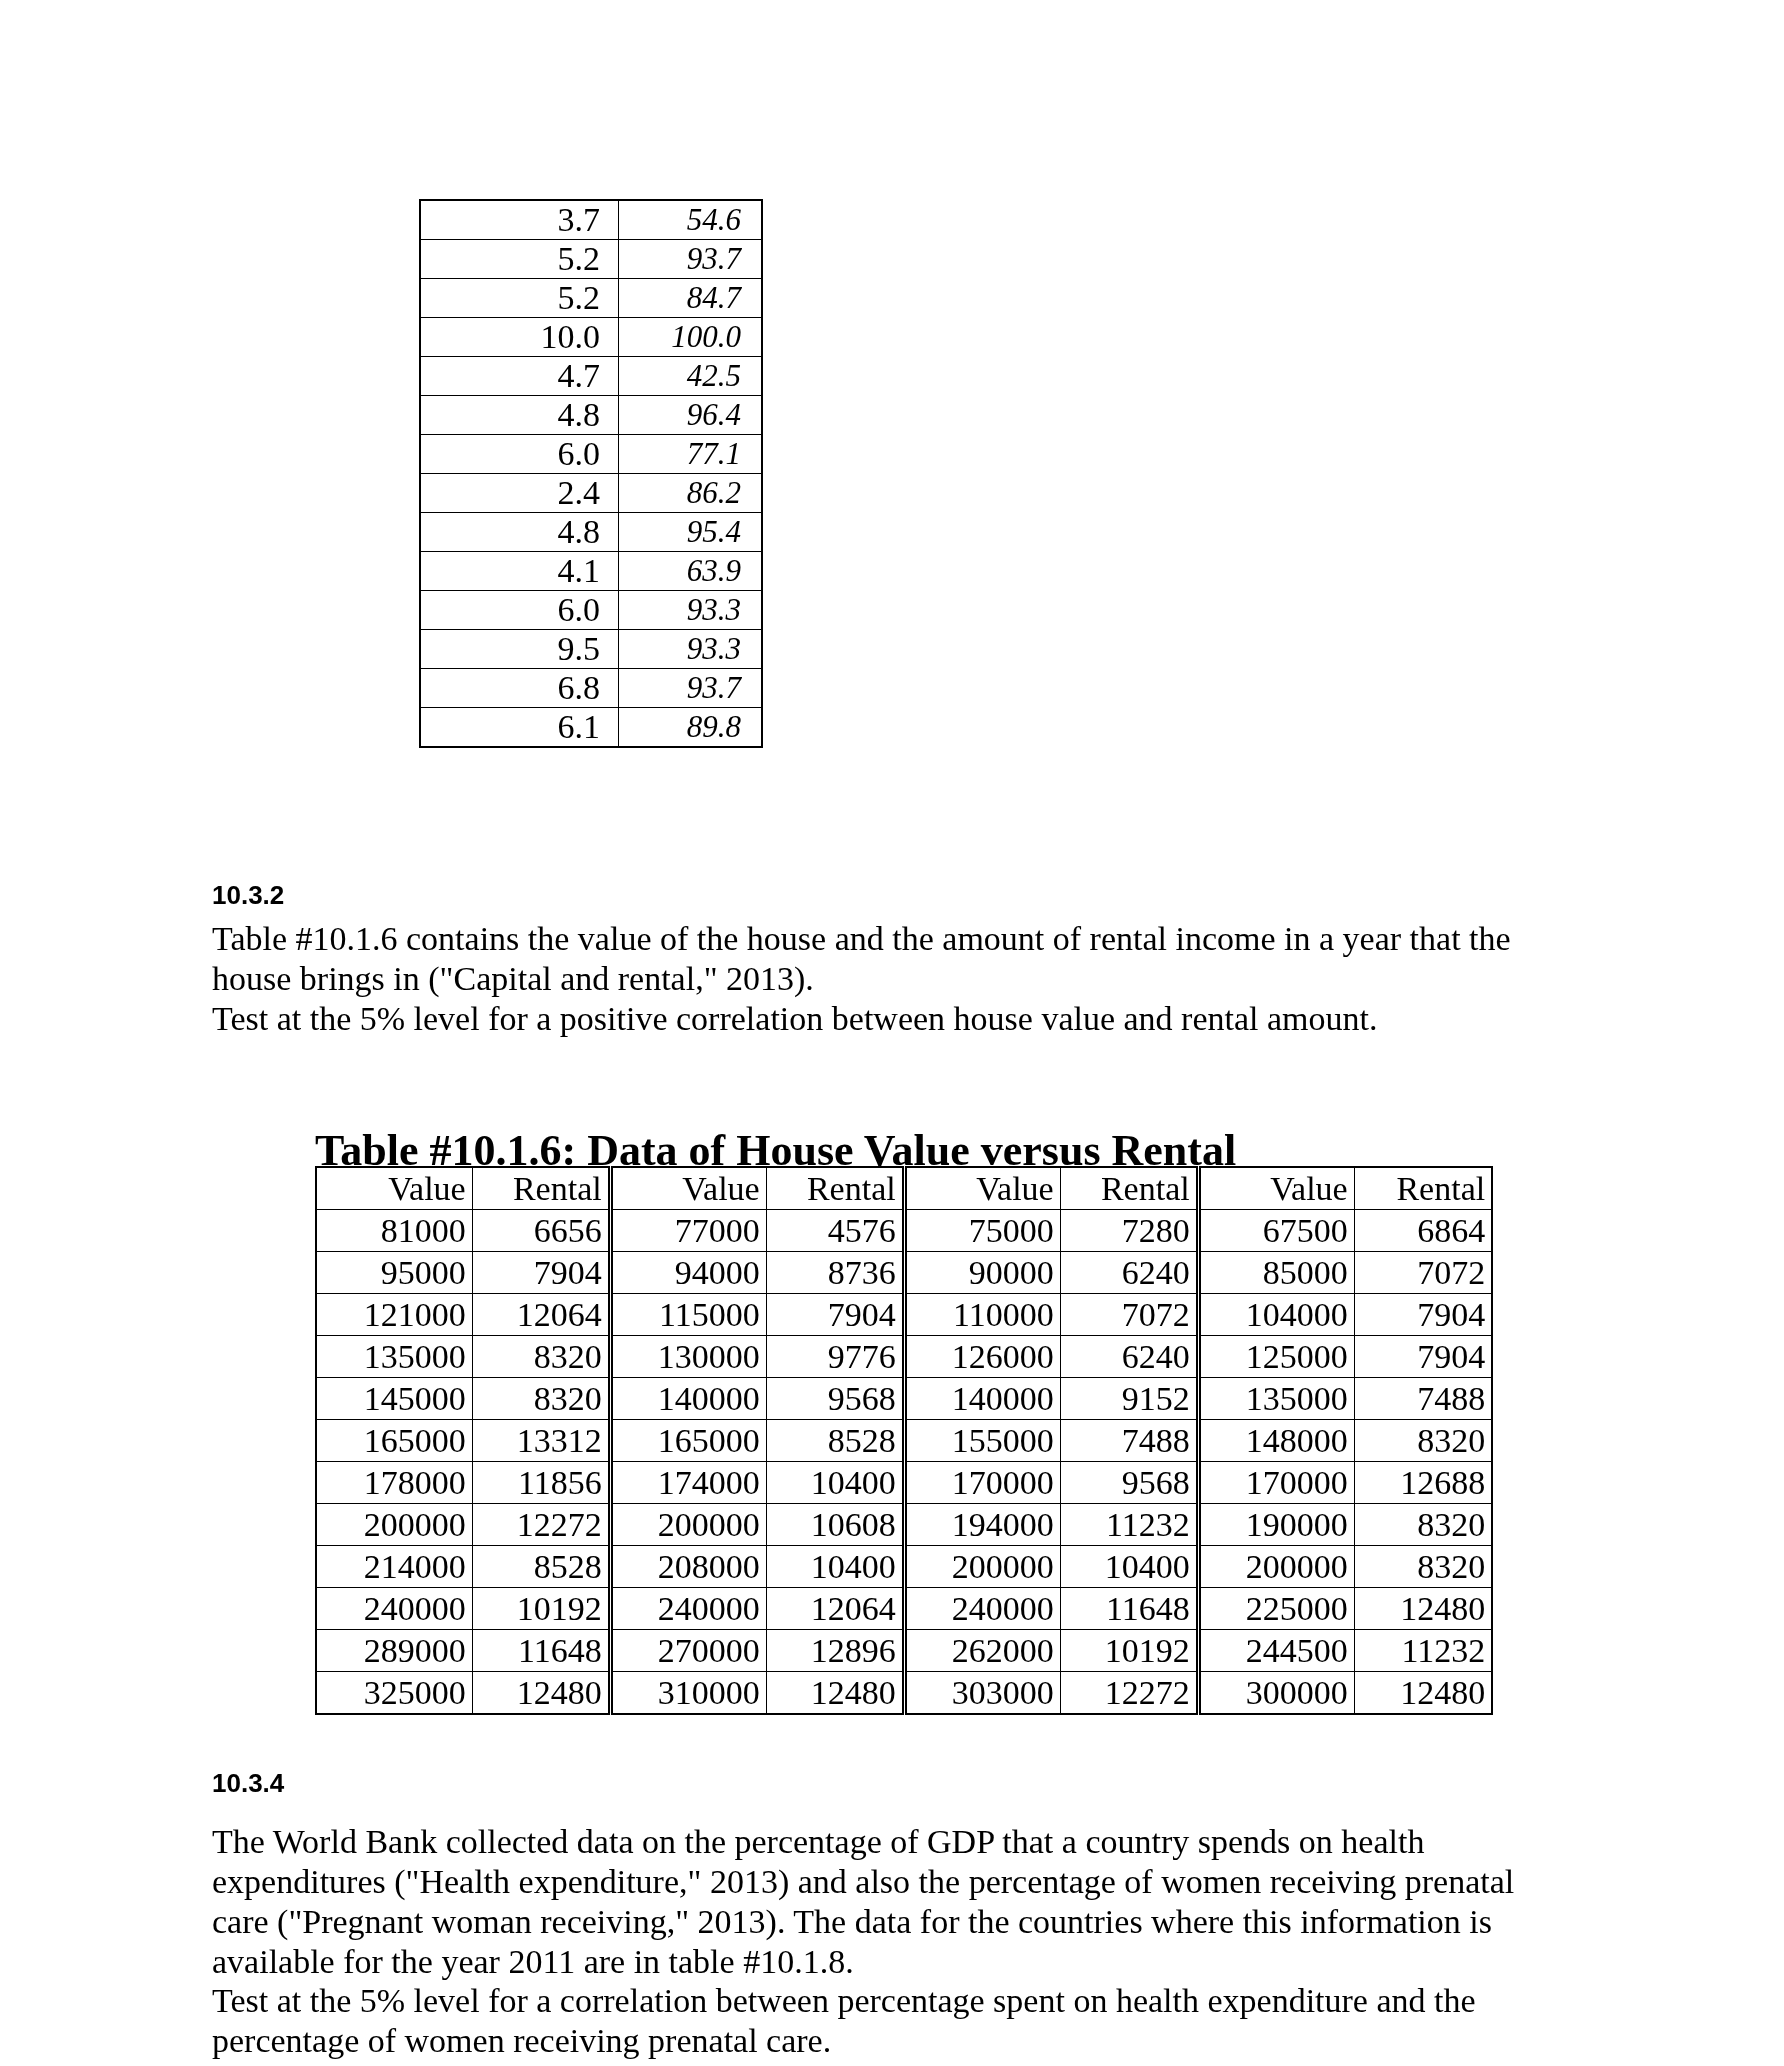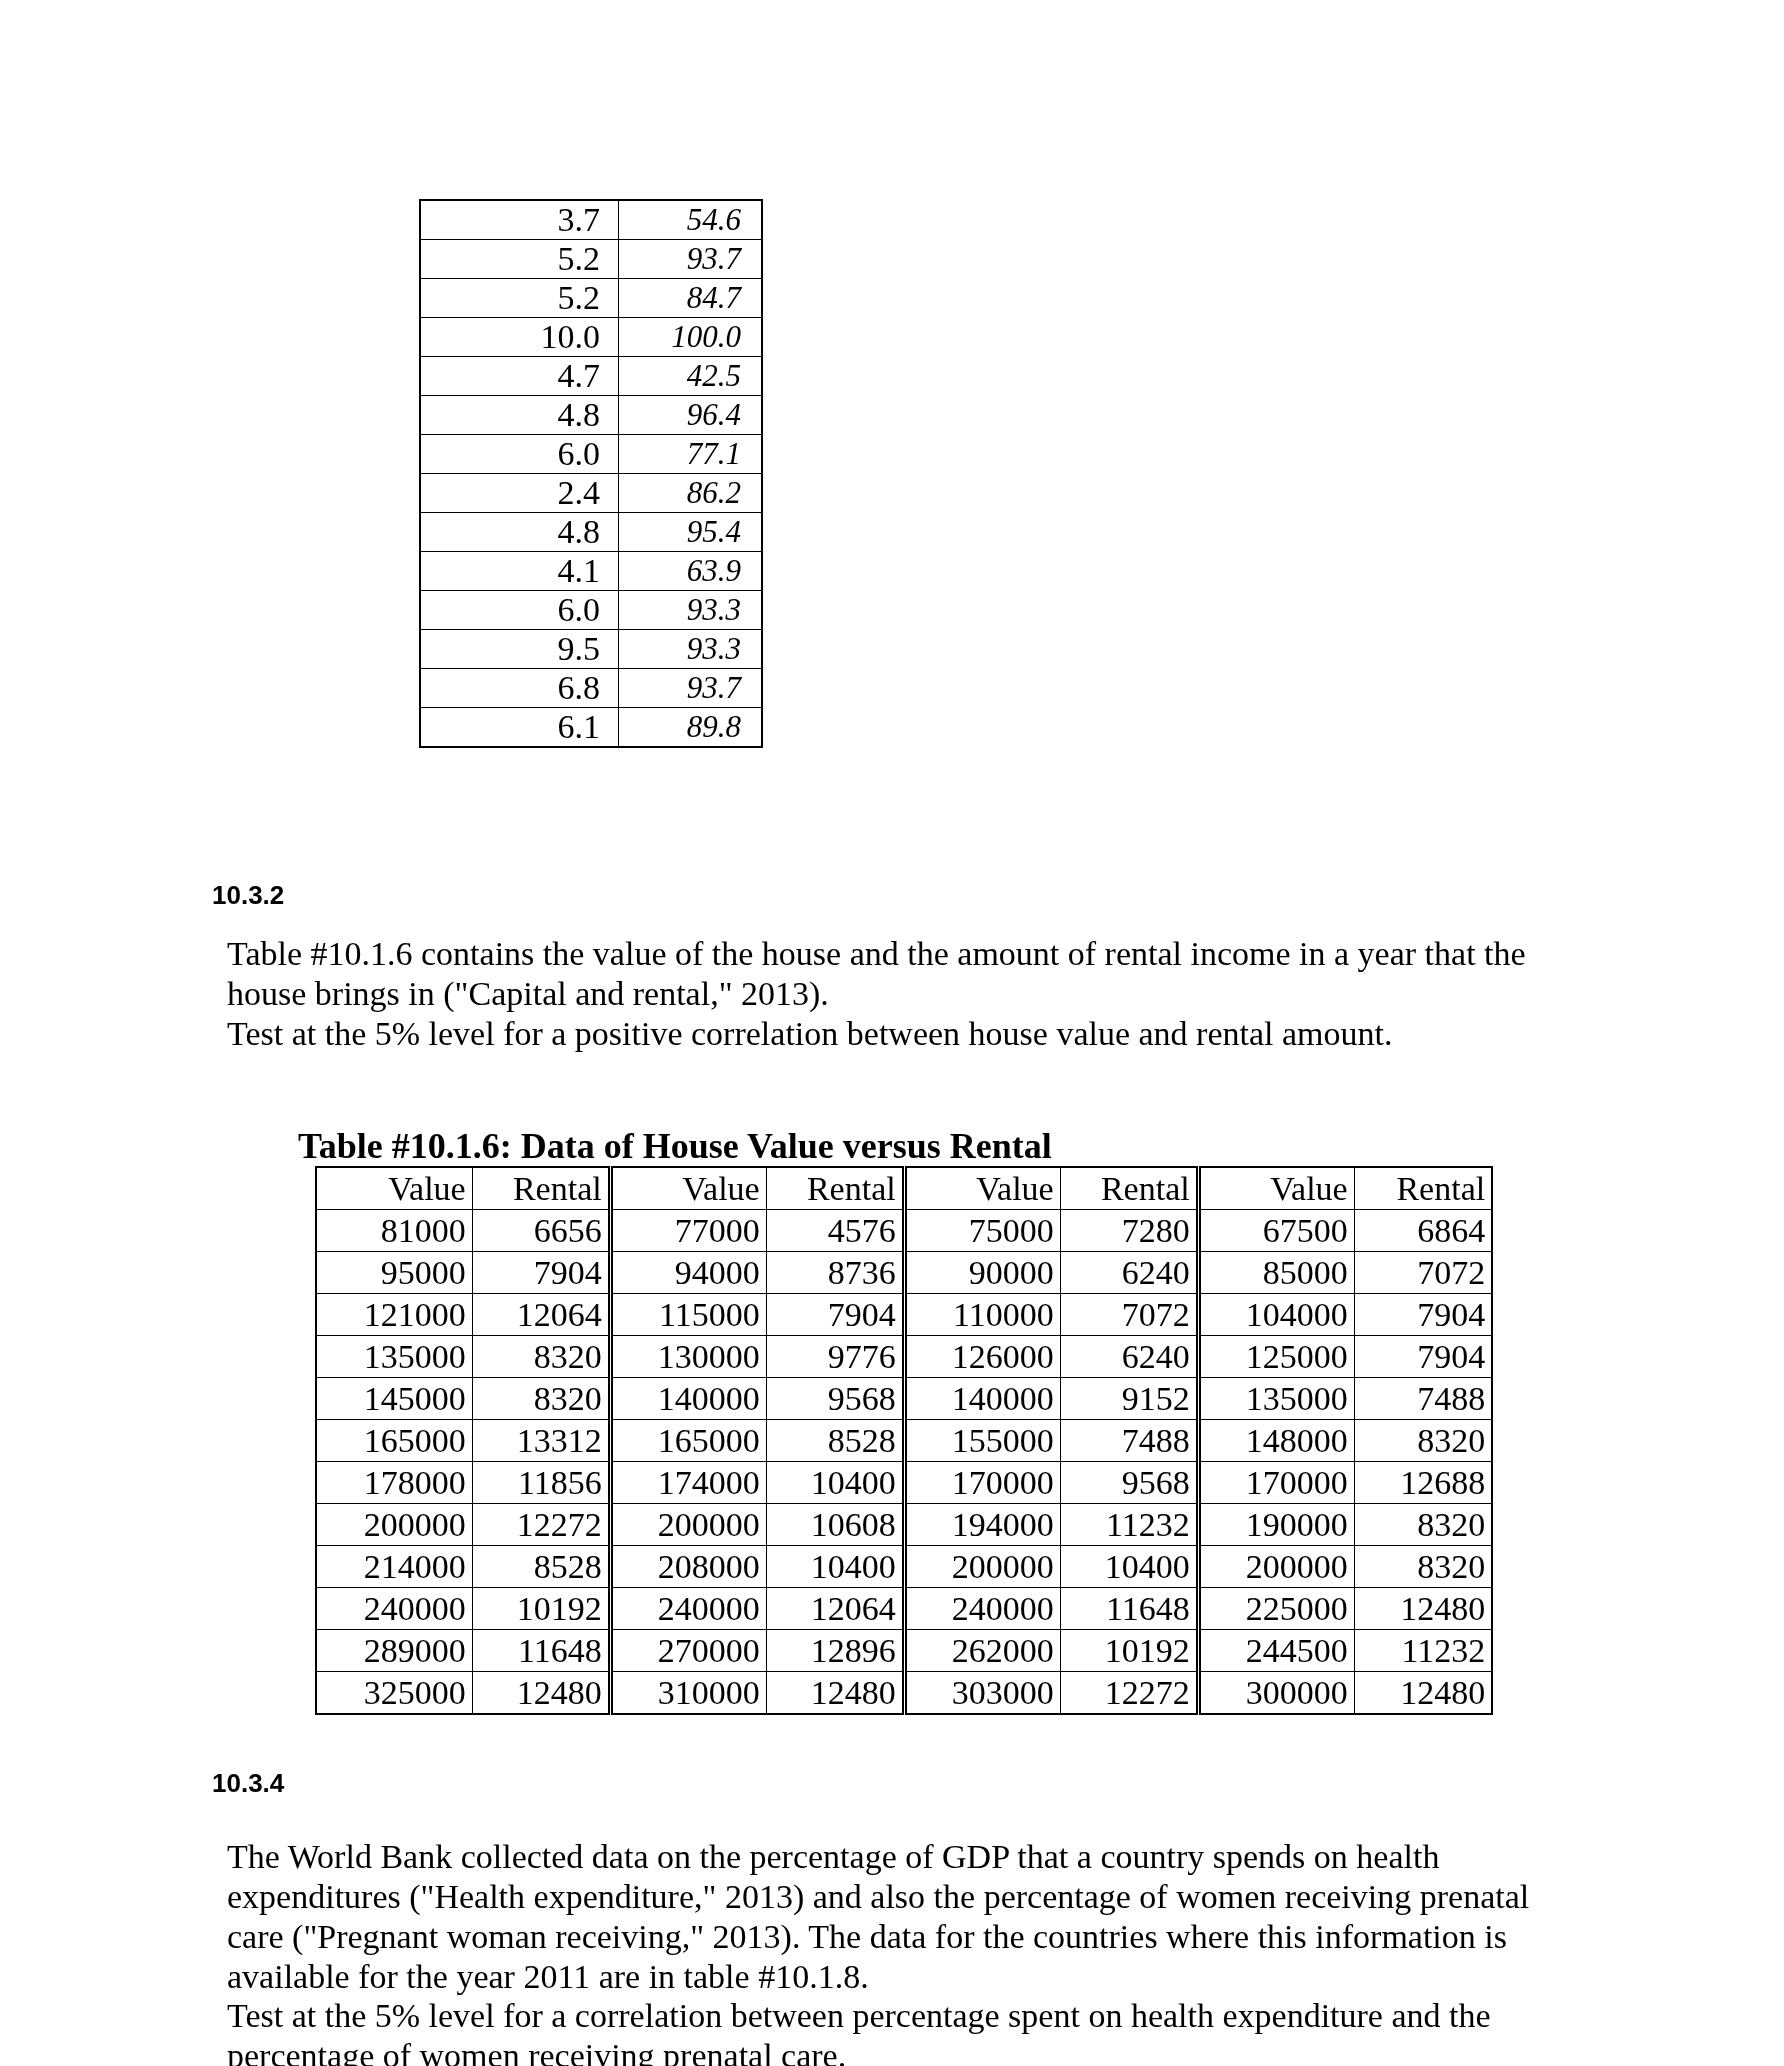--- a/index.html
+++ b/index.html
@@ -16,24 +16,24 @@
     #top-table td {
       border: 1.7px solid #000; width: 198px; height: 38px; padding: 0 17.4px 0 0;
       text-align: right; font-size: 34px; line-height: 38px; box-sizing: border-box;
     }
     #top-table td.c2 { width: 144px; font-size: 31px; padding-right: 20px; font-style: italic; }
     .heading {
       font-family: "Liberation Sans", "DejaVu Sans", sans-serif;
       font-weight: bold; font-size: 26px; left: 212px;
     }
     .para {
-      left: 212px; width: 1364px; font-size: 34px; line-height: 40px; margin: 15px;
+      left: 212px; width: 1364px; font-size: 34px; line-height: 40px; margin: 0;
     }
     #table-caption {
-      left: 298px; top: 1125px; font-weight: bold; font-size: 36px; white-space: nowrap;
+      left: 315px; top: 1125px; font-weight: bold; font-size: 44px; white-space: nowrap;
     }
     #house-table {
       left: 315px; top: 1166px; border-collapse: collapse; border: 2.1px solid #000;
     }
     #house-table td {
       border: 1.7px solid #000; height: 41px; padding: 0 5.8px 0 0;
       text-align: right; font-size: 34px; line-height: 41px; box-sizing: border-box;
     }
     #house-table td.v { width: 156px; }
     #house-table td.r { width: 138px; }

